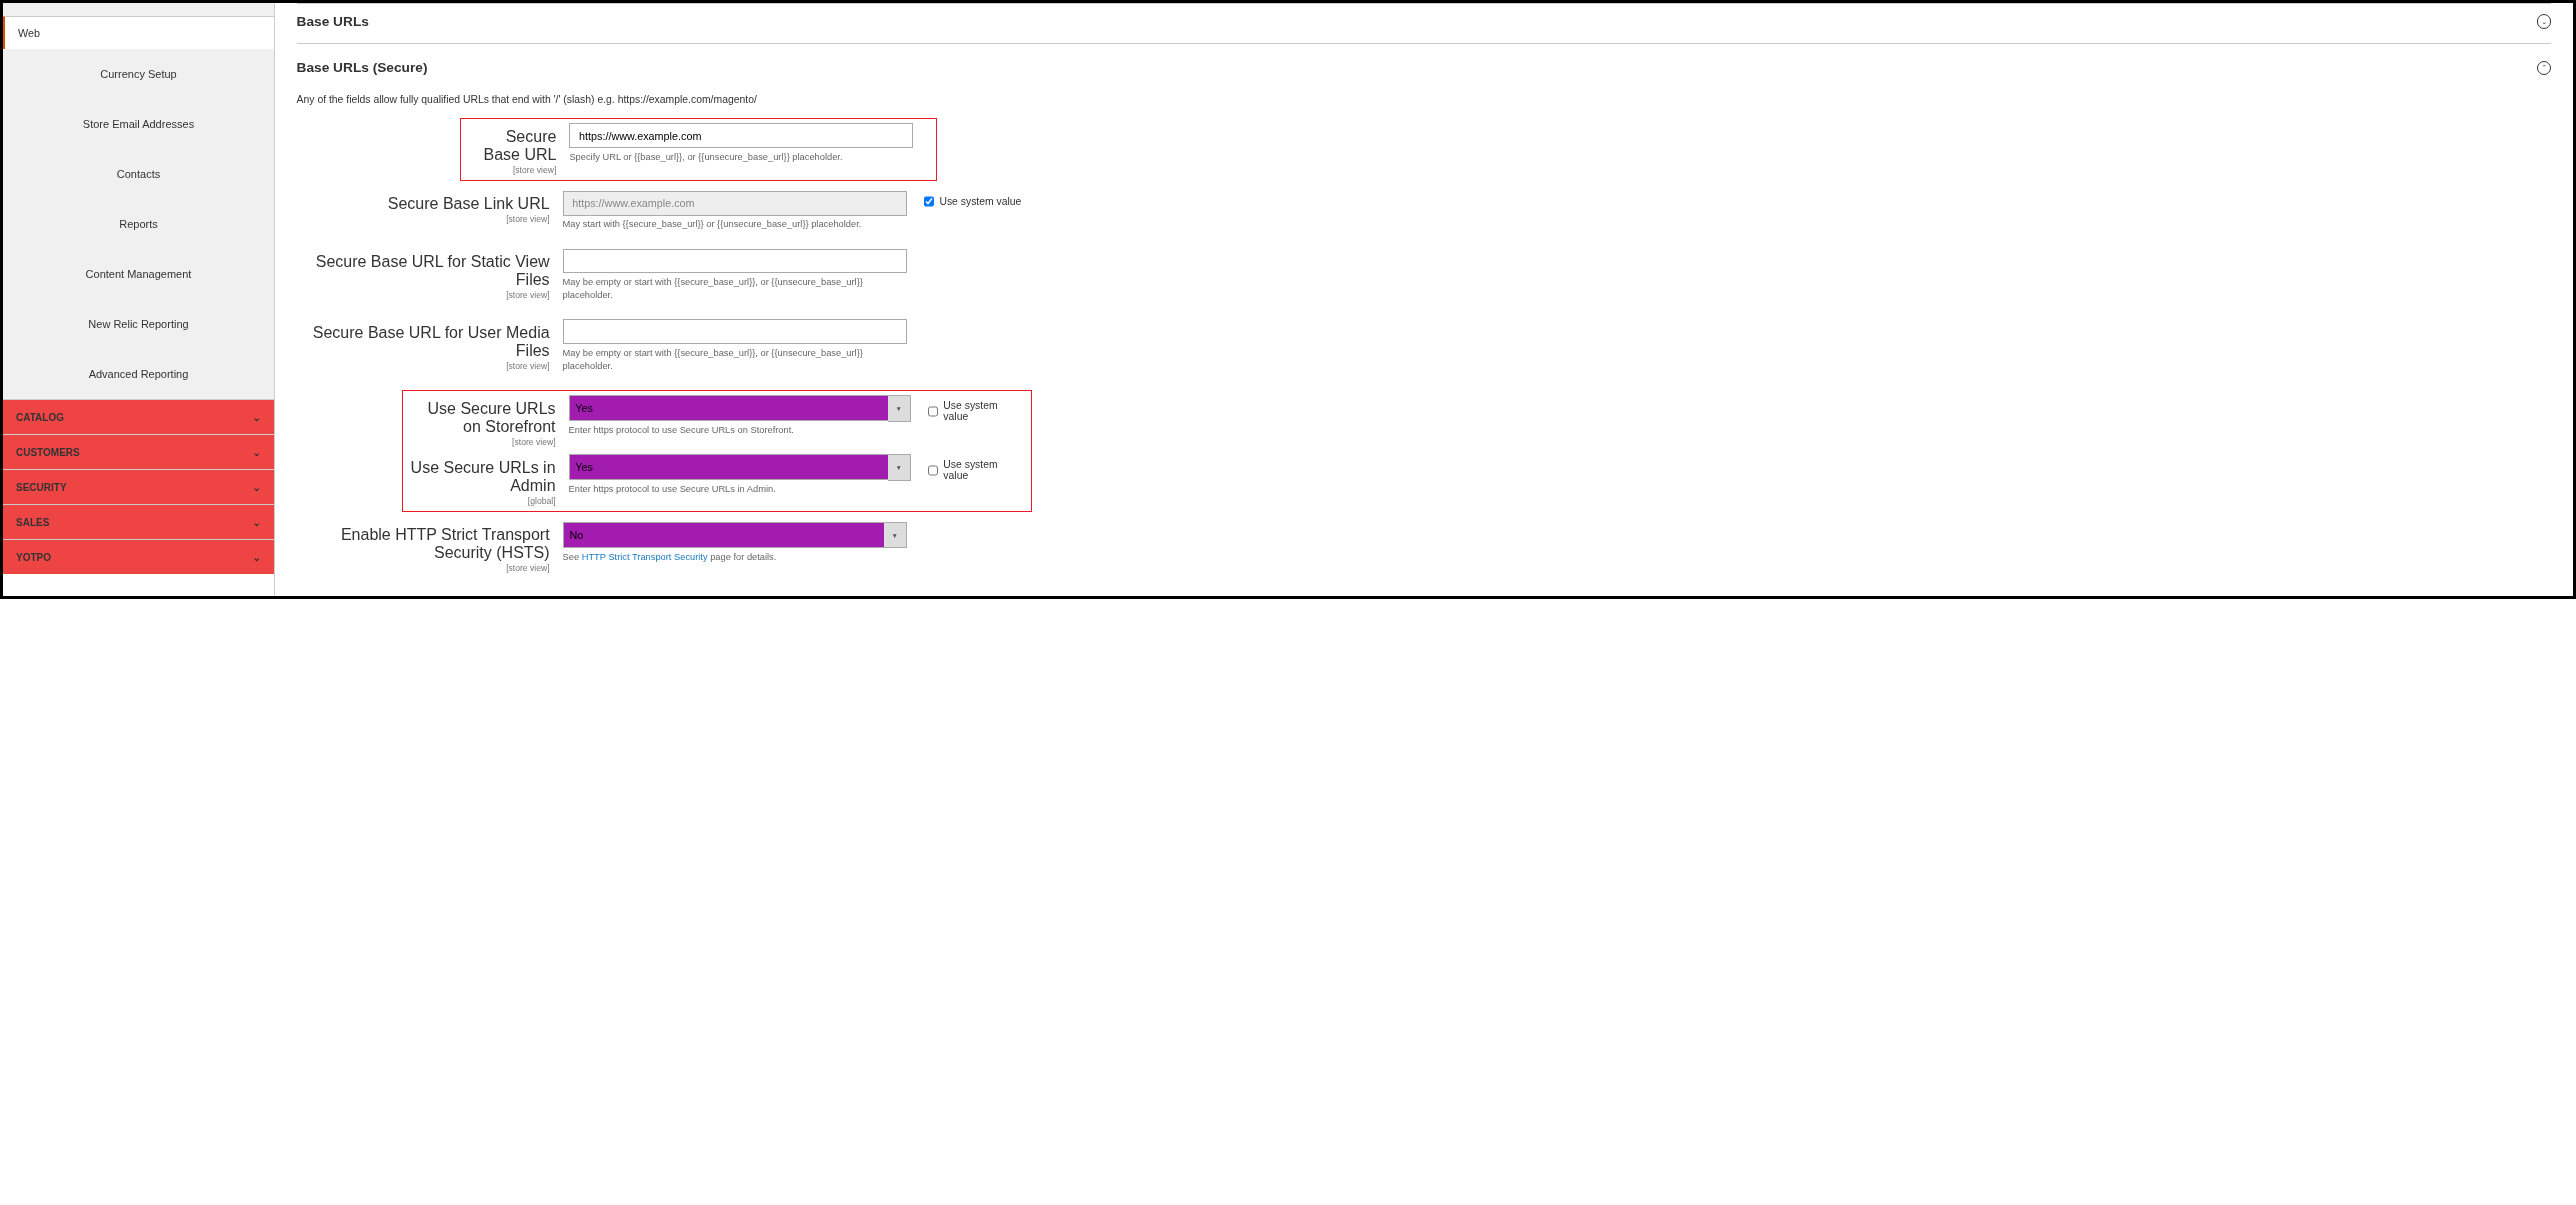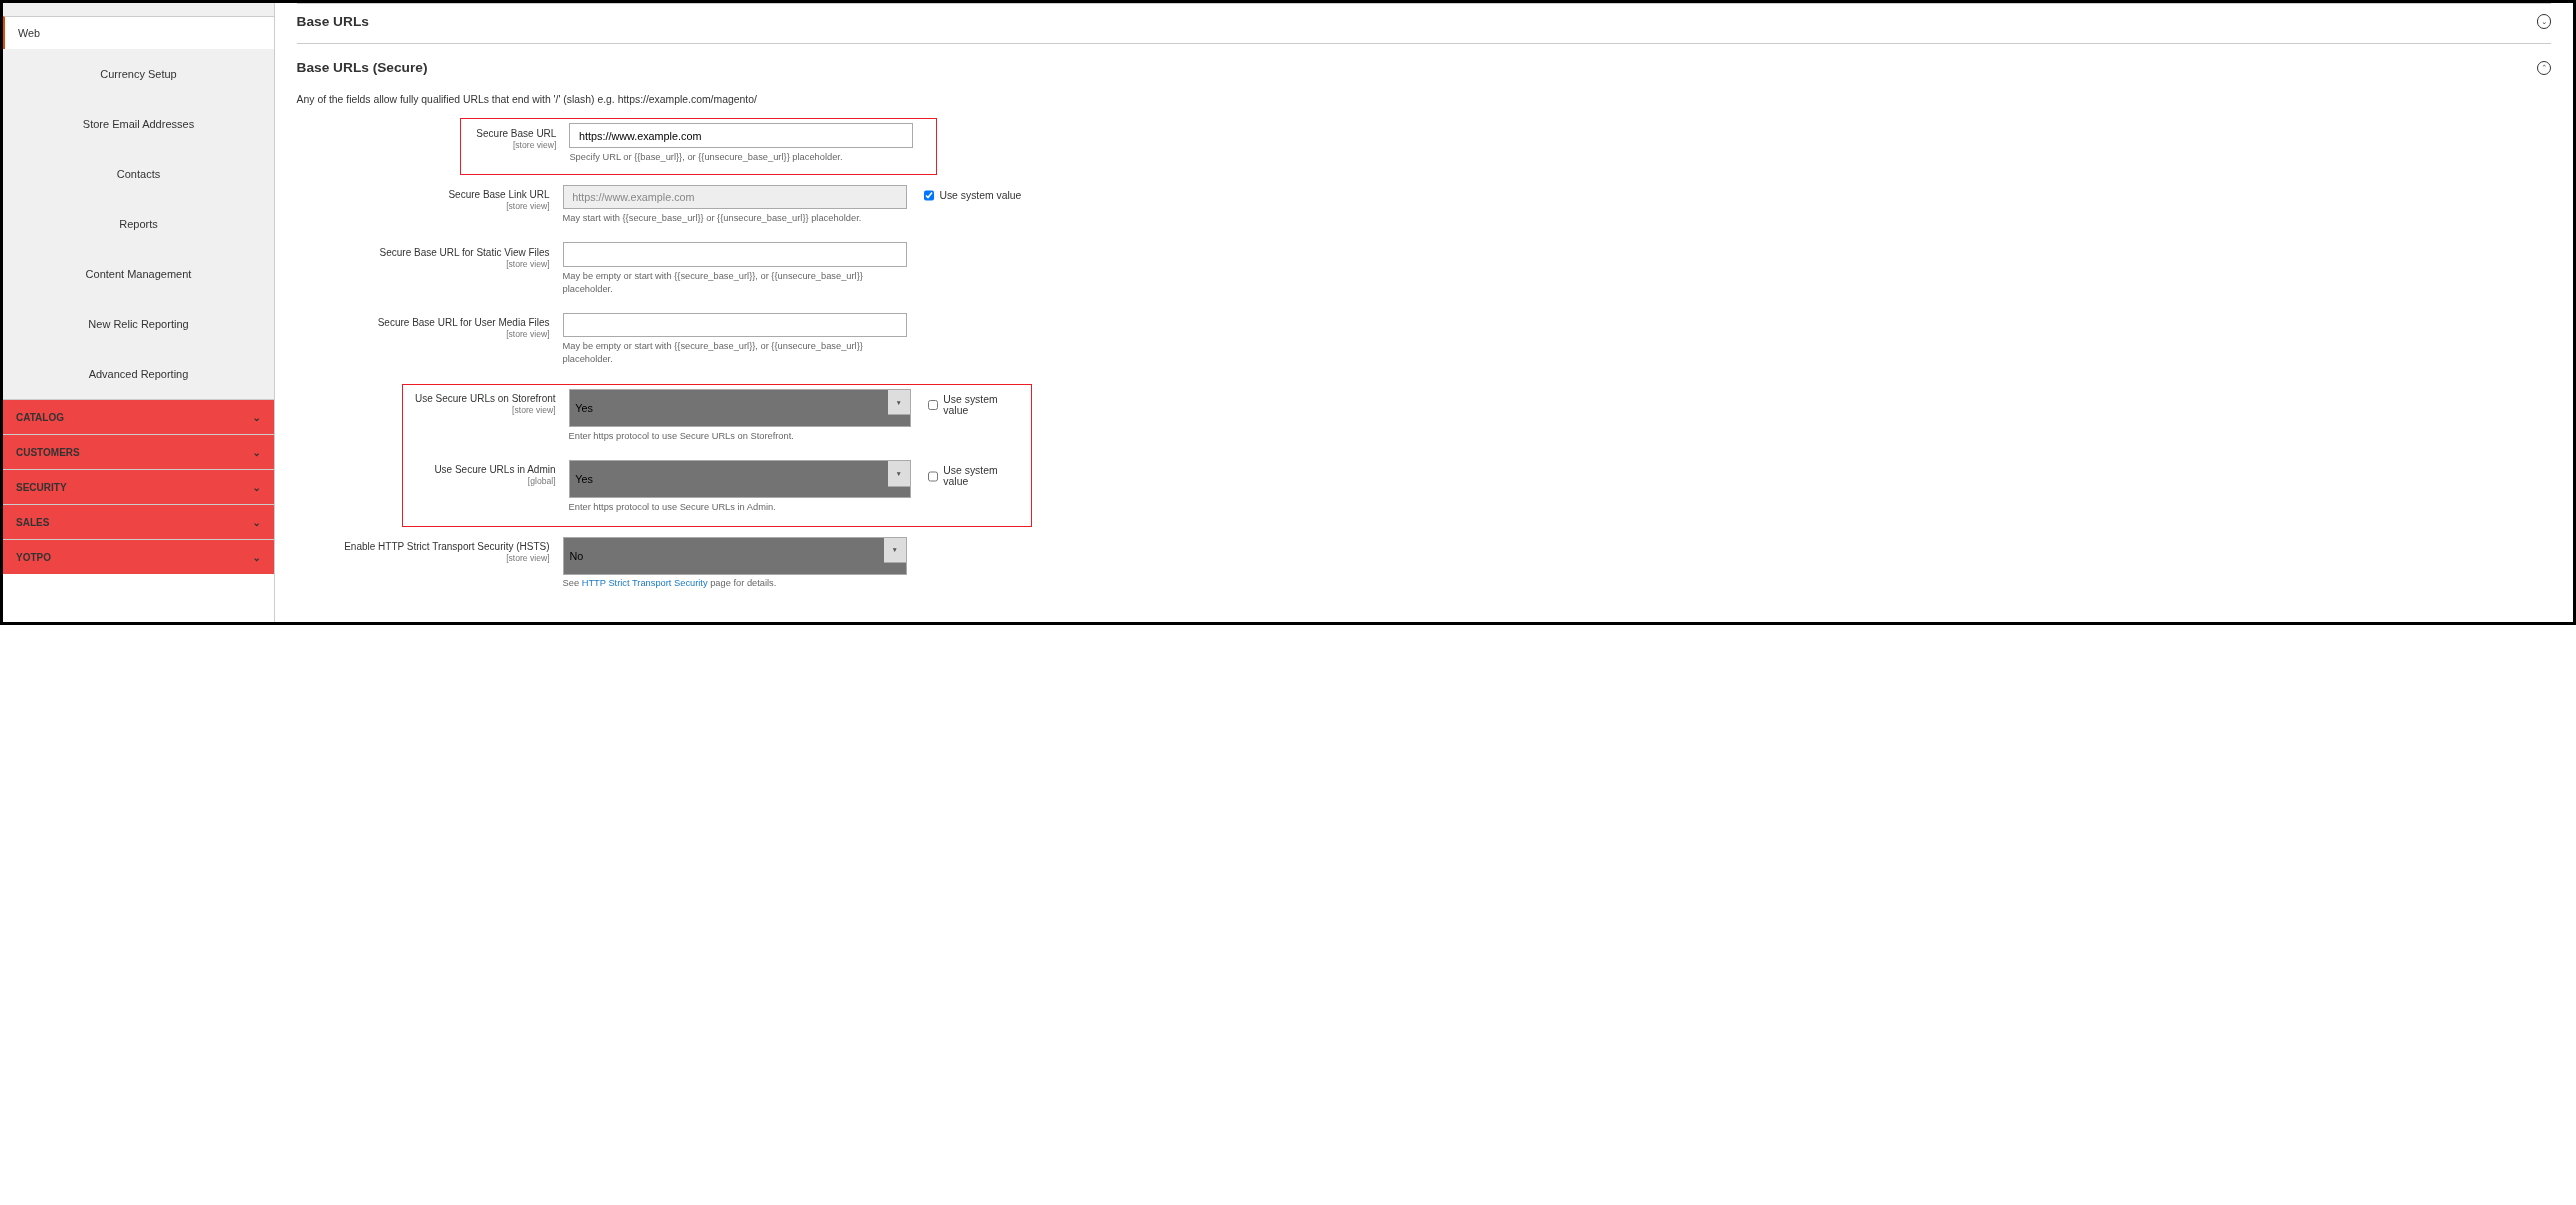--- a/index.html
+++ b/index.html
@@ -13,26 +13,26 @@
 .sidebar-group { padding: 11.5px 13px; font-size: 10px; font-weight: 700; color: #333; border-top: 0.7px solid #ccc; background: #ef4444; cursor: pointer; display: flex; justify-content: space-between; align-items: center; }
 .chev { font-size: 10px; color: #333; }
 .content { flex: 1; padding: 0 21.6px 14.4px 21.6px; }
 .section-header { display: flex; justify-content: space-between; align-items: center; padding: 16px 0 13px 0; border-top: 0.7px solid #ccc; cursor: pointer; }
 .section-header:first-child { border-top: none; margin-top: 5.8px; }
 .section-title { font-size: 13.7px; font-weight: 700; color: #333; }
 .circle-icon { width: 14.4px; height: 14.4px; border: 1.1px solid #333; border-radius: 50%; display: flex; align-items: center; justify-content: center; font-size: 7.2px; }
 .section-desc { font-size: 10.4px; color: #333; margin: 5.8px 0 13px 0; }
 .field-row { display: flex; align-items: flex-start; margin-bottom: 4.3px; }
 .field-label-col { width: 266px; text-align: right; padding-right: 13px; padding-top: 4.3px; }
-.field-label { font-size: 10px; color: #333; }
+.field-label { font-size: 16px; color: #333; }
 .field-scope { font-size: 8.6px; color: #777; display: block; line-height: 1.4; }
 .field-input-col { width: 344px; }
 .field-input-col input[type="text"] { width: 100%; height: 24.4px; border: 0.7px solid #aaa; padding: 0 8.6px; font-size: 10.8px; }
 .field-input-col input[type="text"]:disabled { background: #eee; color: #888; }
-.field-input-col select { width: 100%; height: 38px; border: 0.7px solid #aaa; padding: 0 5.8px; font-size: 10.8px; background: #737373; appearance: none; }
+.field-input-col select { width: 100%; height: 26px; border: 0.7px solid #aaa; padding: 0 5.8px; font-size: 10.8px; background: #a21caf; appearance: none; }
 .select-wrap { position: relative; }
 .select-wrap::after { content: "▼"; position: absolute; right: 0; top: 0; width: 21.6px; height: 24.4px; background: #ddd; border: 0.7px solid #aaa; border-left: none; display: flex; align-items: center; justify-content: center; font-size: 6.5px; color: #555; pointer-events: none; }
 .field-help { font-size: 9.3px; color: #666; margin-top: 2.9px; margin-bottom: 13px; line-height: 1.4; }
 .field-help a { color: #1979c3; text-decoration: none; }
 .checkbox-col { padding-left: 17px; padding-top: 5px; display: flex; align-items: center; gap: 5px; font-size: 10.4px; }
 .checkbox-col input[type="checkbox"] { width: 10.8px; height: 10.8px; }
 .highlight-box { border: 1.4px solid #ed1c24; padding: 4.3px 5.8px 0 5.8px; margin-bottom: 4.3px; margin-left: -5.7px; margin-right: -5.7px; }
 </style>
 </head>
 <body>

